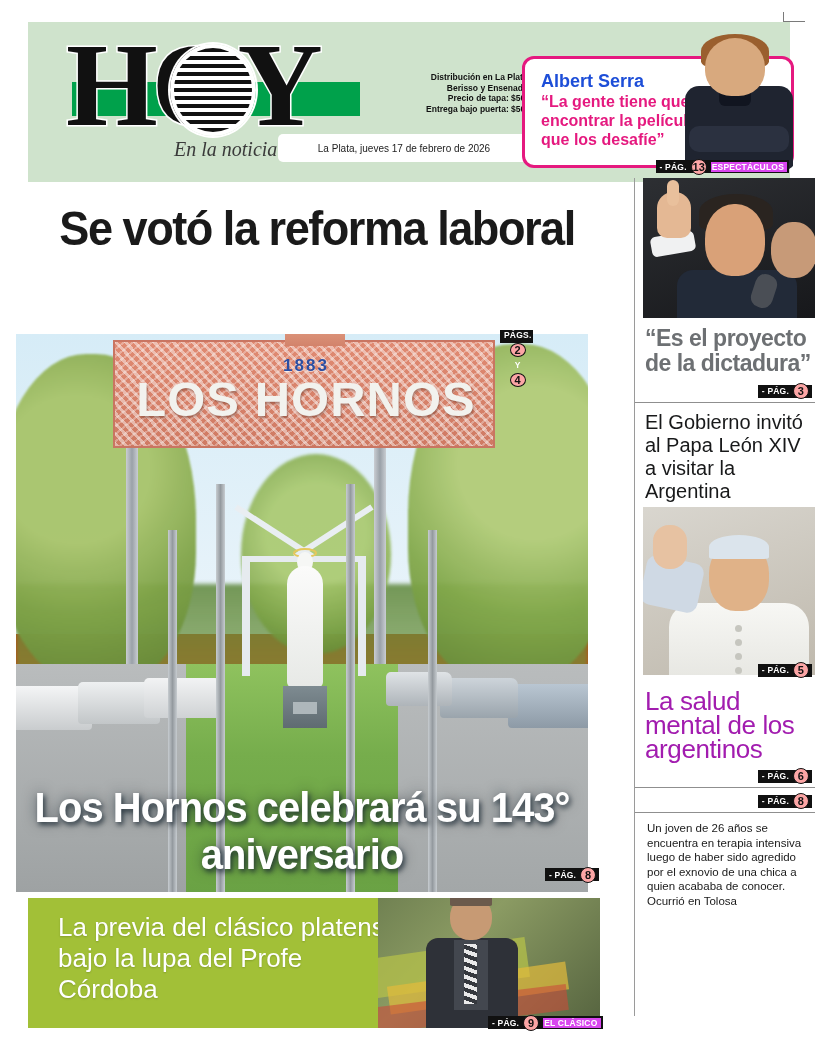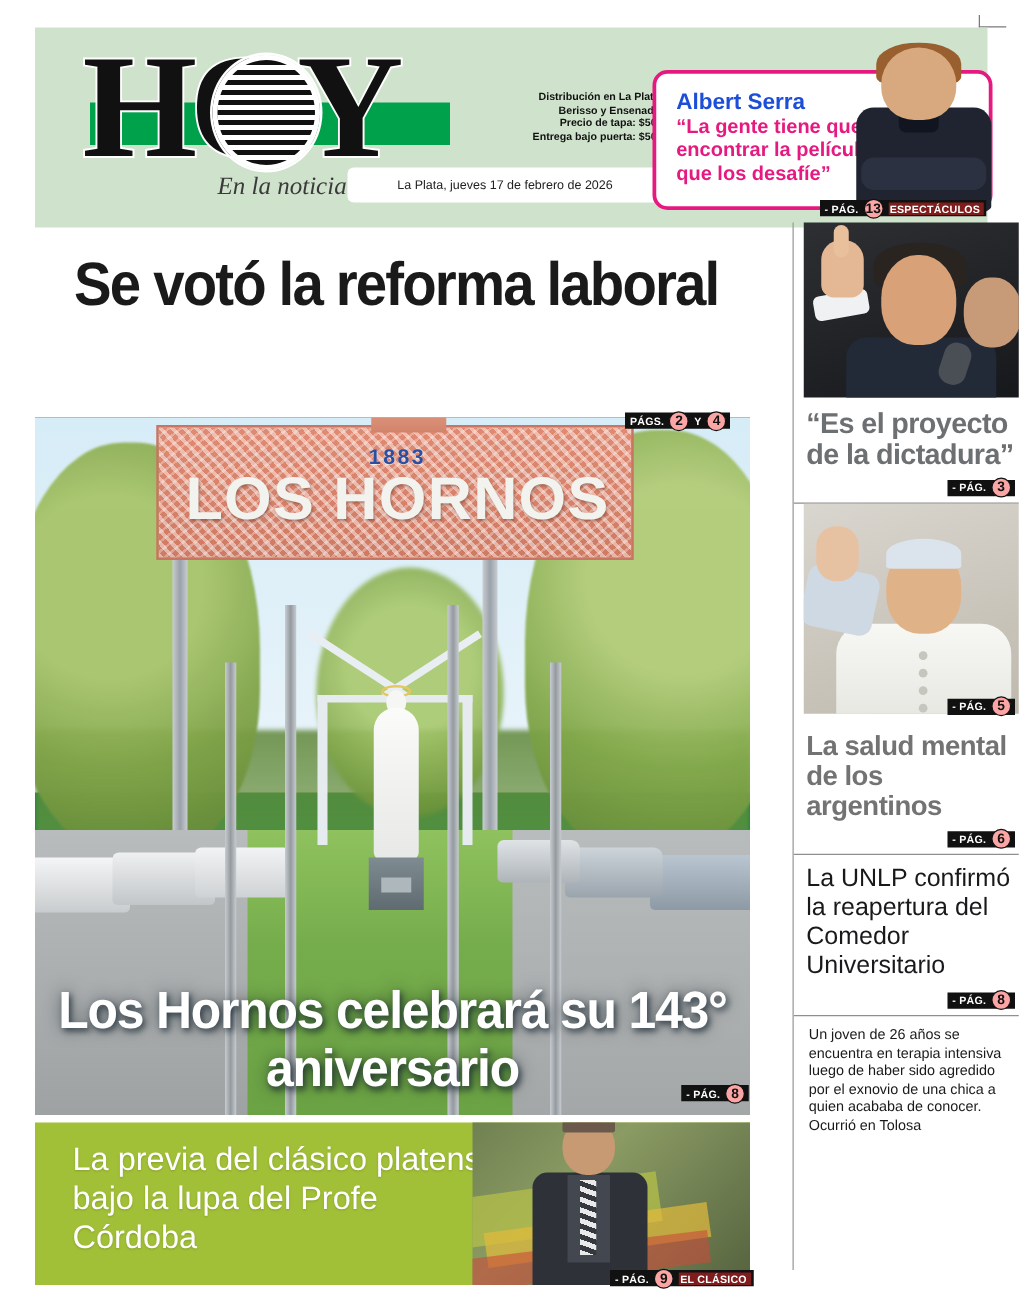--- a/index.html
+++ b/index.html
@@ -115,42 +115,42 @@
     height:13px; padding:0 2px 0 4px; letter-spacing:.2px;
     white-space:nowrap;
   }
   .pagref .circ {
     display:inline-flex; align-items:center; justify-content:center;
     width:16px; height:16px; border-radius:50%;
     background:#fca5a5; color:#111; border:1.6px solid #111;
     font-size:11px; font-weight:bold; margin:0 1px;
   }
   .pagref .sec {
-    background:#7f1d1d; color:#fff; font-size:8.5px;
+    background:#d946ef; color:#fff; font-size:8.5px;
     font-variant: small-caps; padding:0 3px 0 1px;
   }
   .pagref-float { position:absolute; z-index:7; }
 
   
   .lead-head {
     position:absolute; left:34px; top:202px; width:566px;
     font-family:"Liberation Sans Narrow","Liberation Sans",sans-serif;
     font-size:49px; font-weight:bold; line-height:52px;
     letter-spacing:-1.6px; color:#1a1a1a; text-align:center;
     transform:scaleX(0.92); transform-origin:center;
   }
   .lead-sub {
     position:absolute; left:42px; top:268px; width:552px;
     font-size:14.5px; line-height:18.5px; color:#111; text-align:center;
   }
 
   
   .hero {
-    position:absolute; left:28px; top:334px; width:572px; height:558px;
-    overflow:hidden; background:#15803d;
+    position:absolute; left:16px; top:334px; width:572px; height:558px;
+    overflow:hidden; background:#c2410c;
   }
   .hero-sky {
     position:absolute; left:0; top:0; width:100%; height:300px;
     background:linear-gradient(#d6ecf7, #eaf4fa);
   }
   .hero-treeL {
     position:absolute; left:-20px; top:20px; width:200px; height:330px;
     background:radial-gradient(circle at 40% 35%, #a8c46a 0 30%, #7fa347 60%, #5d8134 100%);
     border-radius:45% 50% 40% 45%;
     filter:blur(1px); opacity:.95;
@@ -373,22 +373,22 @@
   }
   .head-black {
     position:relative; left:8px; width:170px;
     padding:8px 2px 4px 2px;
     font-size:20px; line-height:23px; color:#18191a;
   }
   .head-blue {
     position:relative; left:8px; width:170px;
     padding:8px 2px 2px 2px;
     font-family:"Liberation Sans Narrow","Liberation Sans",sans-serif;
-    font-weight:bold; font-size:22px; line-height:24px;
-    color:#737373; letter-spacing:-.4px;
+    font-weight:normal; font-size:26px; line-height:24px;
+    color:#a21caf; letter-spacing:-.4px;
   }
   .pag-right { text-align:right; padding:2px 4px 4px 0; }
   .photo-pope {
     position:relative; left:8px; width:174px; height:168px;
     background:linear-gradient(160deg,#d9d6cf,#bfb9ad);
     overflow:hidden;
   }
   .pp .hand {
     position:absolute; left:10px; top:18px; width:34px; height:44px;
     background:#e7c2a2; border-radius:16px;
@@ -469,21 +469,21 @@
       <div class="pagref serra-pag">
         <span>- PÁG.</span>
         <span class="circ">13</span>
         <span class="sec">ESPECTÁCULOS</span>
       </div>
     </div>
   </div>
 
   <div class="lead-head">Se votó la reforma laboral</div>
 
-  <div class="pagref pagref-float" style="left:500px; top:330px;">
+  <div class="pagref pagref-float" style="left:500px; top:330px;flex-direction:column;">
     <span>PÁGS.</span>
     <span class="circ">2</span>
     <span>Y</span>
     <span class="circ">4</span>
   </div>
 
   <div class="hero">
     <div class="hero-sky"></div>
     <div class="hero-treeline"></div>
     <div class="hero-treeL"></div>
@@ -577,20 +577,21 @@
       <div class="pag-right">
         <span class="pagref">
           <span>- PÁG.</span>
           <span class="circ">3</span>
         </span>
       </div>
     </div>
     <div class="hr-line"></div>
 
     <div class="rail-item">
+      <div class="head-black">El Gobierno invitó al Papa León XIV a visitar la Argentina</div>
       <div class="photo-pope pp">
         <div class="robe"></div>
         <div class="sleeve"></div>
         <div class="head"></div>
         <div class="cap"></div>
         <div class="hand"></div>
         <div class="b1"></div>
           <div class="b2"></div>
           <div class="b3"></div>
           <div class="b4"></div>
@@ -608,21 +609,20 @@
       <div class="pag-right">
         <span class="pagref">
           <span>- PÁG.</span>
           <span class="circ">6</span>
         </span>
       </div>
     </div>
     <div class="hr-line"></div>
 
     <div class="rail-item">
-      <div class="head-black">La UNLP confirmó la reapertura del Comedor Universitario</div>
       <div class="pag-right">
         <span class="pagref">
           <span>- PÁG.</span>
           <span class="circ">8</span>
         </span>
       </div>
     </div>
     <div class="hr-line"></div>
 
     <div class="rail-item">

